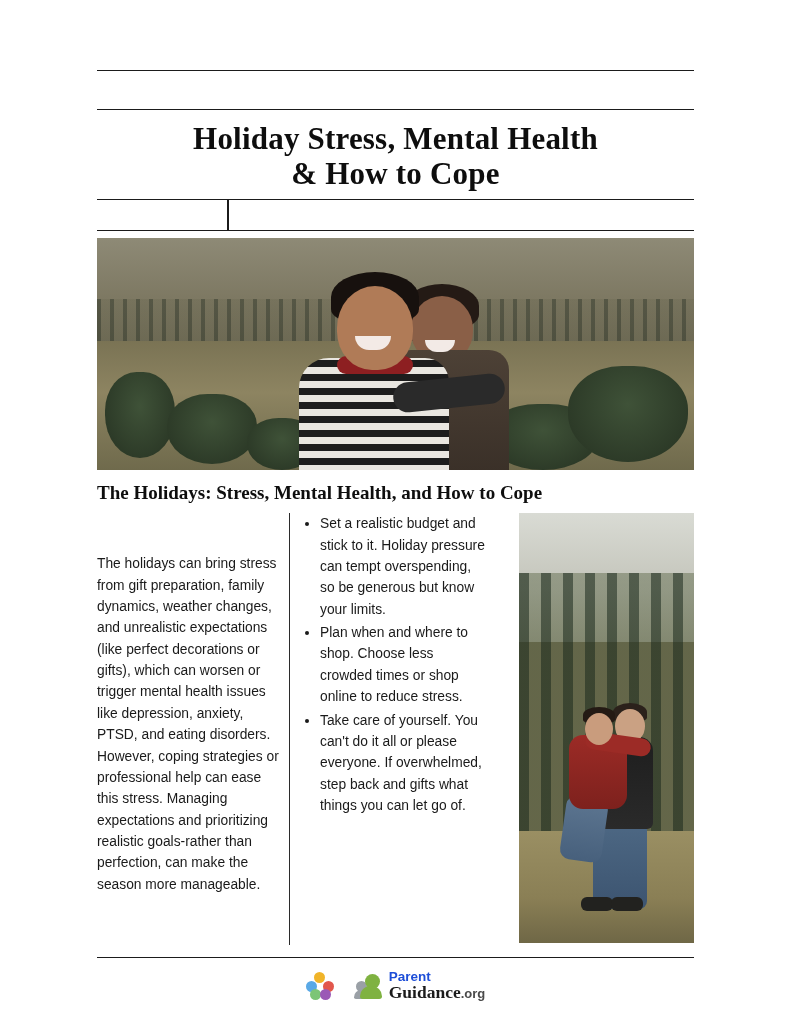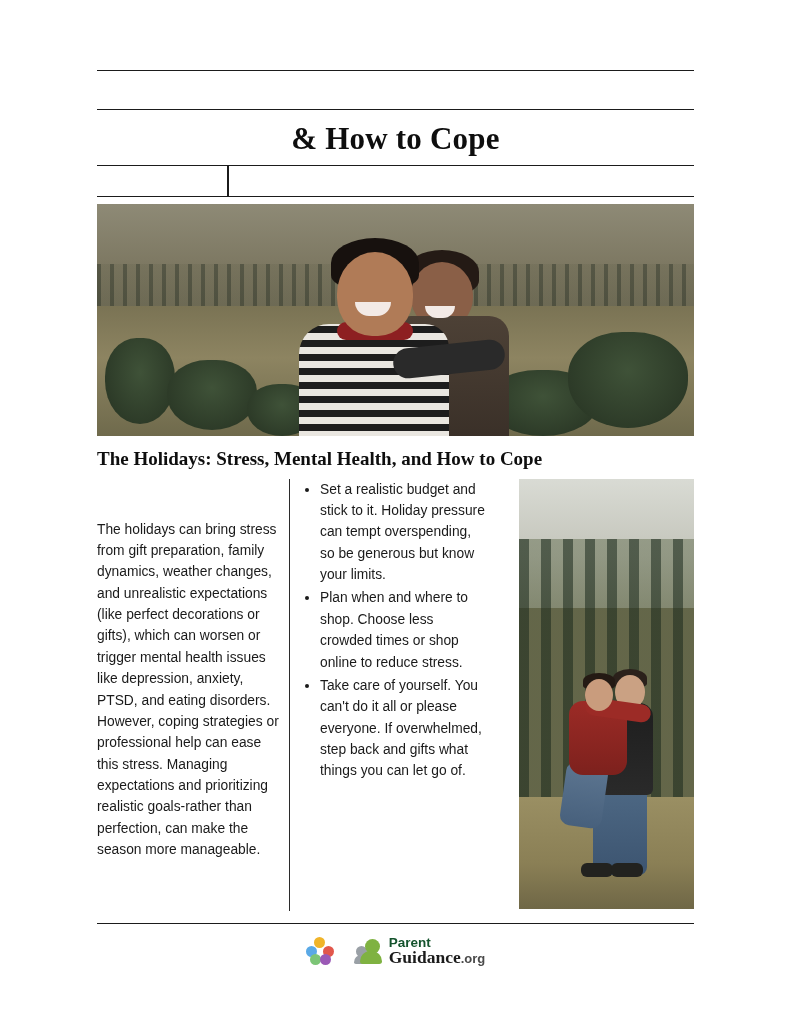--- a/index.html
+++ b/index.html
@@ -359,21 +359,21 @@
     position: absolute; left: 0px; top: 8px; width: 11px; height: 11px;
     border-radius: 50%; background: #9aa0a6;
   }
   .pg-small-body {
     position: absolute; left: -2px; top: 17px; width: 16px; height: 9px;
     border-radius: 8px 8px 2px 2px; background: #9aa0a6;
   }
   .pg-text { line-height: 1.0; }
   .pg-line1 {
     font-size: 13.5px;
-    color: #14532d;
+    color: #1d4ed8;
     font-weight: bold;
   }
   .pg-line2 {
     font-family: "Liberation Serif", serif;
     font-weight: bold;
     font-size: 17.5px;
     color: #1b1b1b;
   }
   .pg-line2 .org {
     font-family: "Liberation Sans", sans-serif;
@@ -386,20 +386,21 @@
 </head>
 <body>
 
 <div class="page">
   <div class="sheet">
 
     <div class="rule-top"></div>
     <div class="rule-second"></div>
 
     <div class="title-block">
+      <span class="title-line">Holiday Stress, Mental Health</span>
       <span class="title-line">&amp; How to Cope</span>
     </div>
 
     <div class="subtitle-row">
       <div class="subtitle-cell-left"></div>
       <div class="subtitle-cell-right"></div>
     </div>
 
     <div class="hero">
       <div class="sky"></div>

